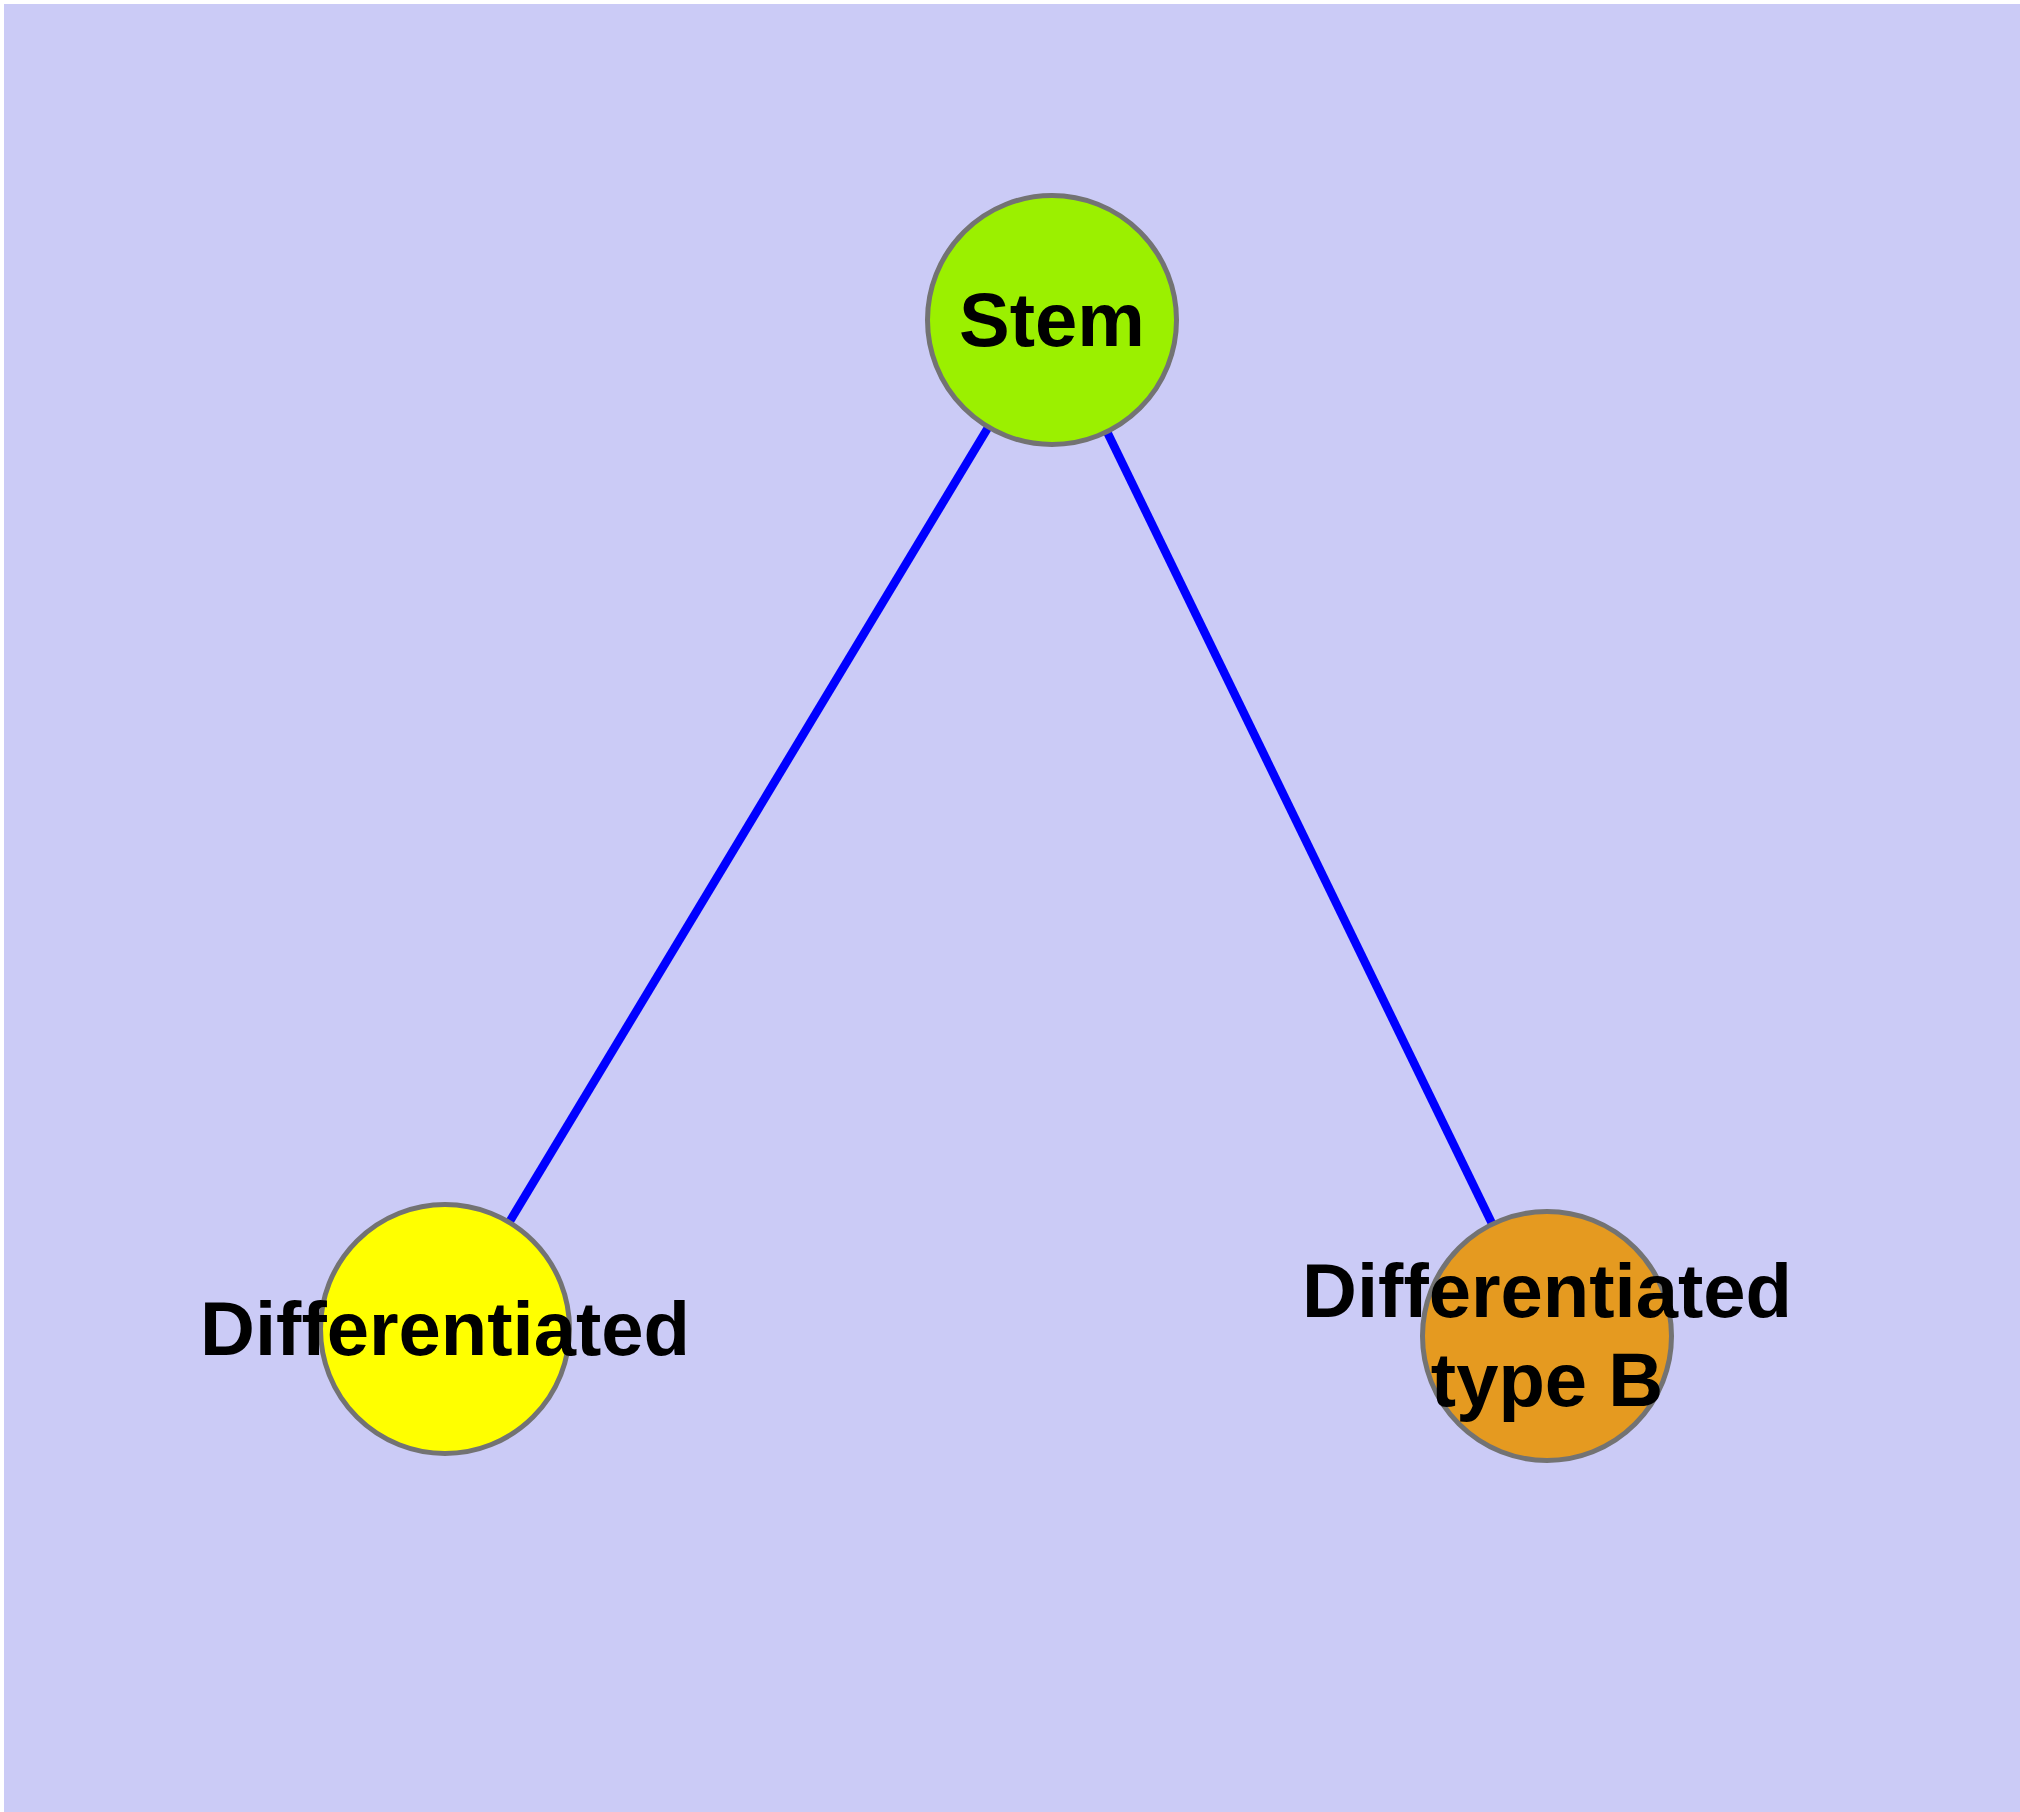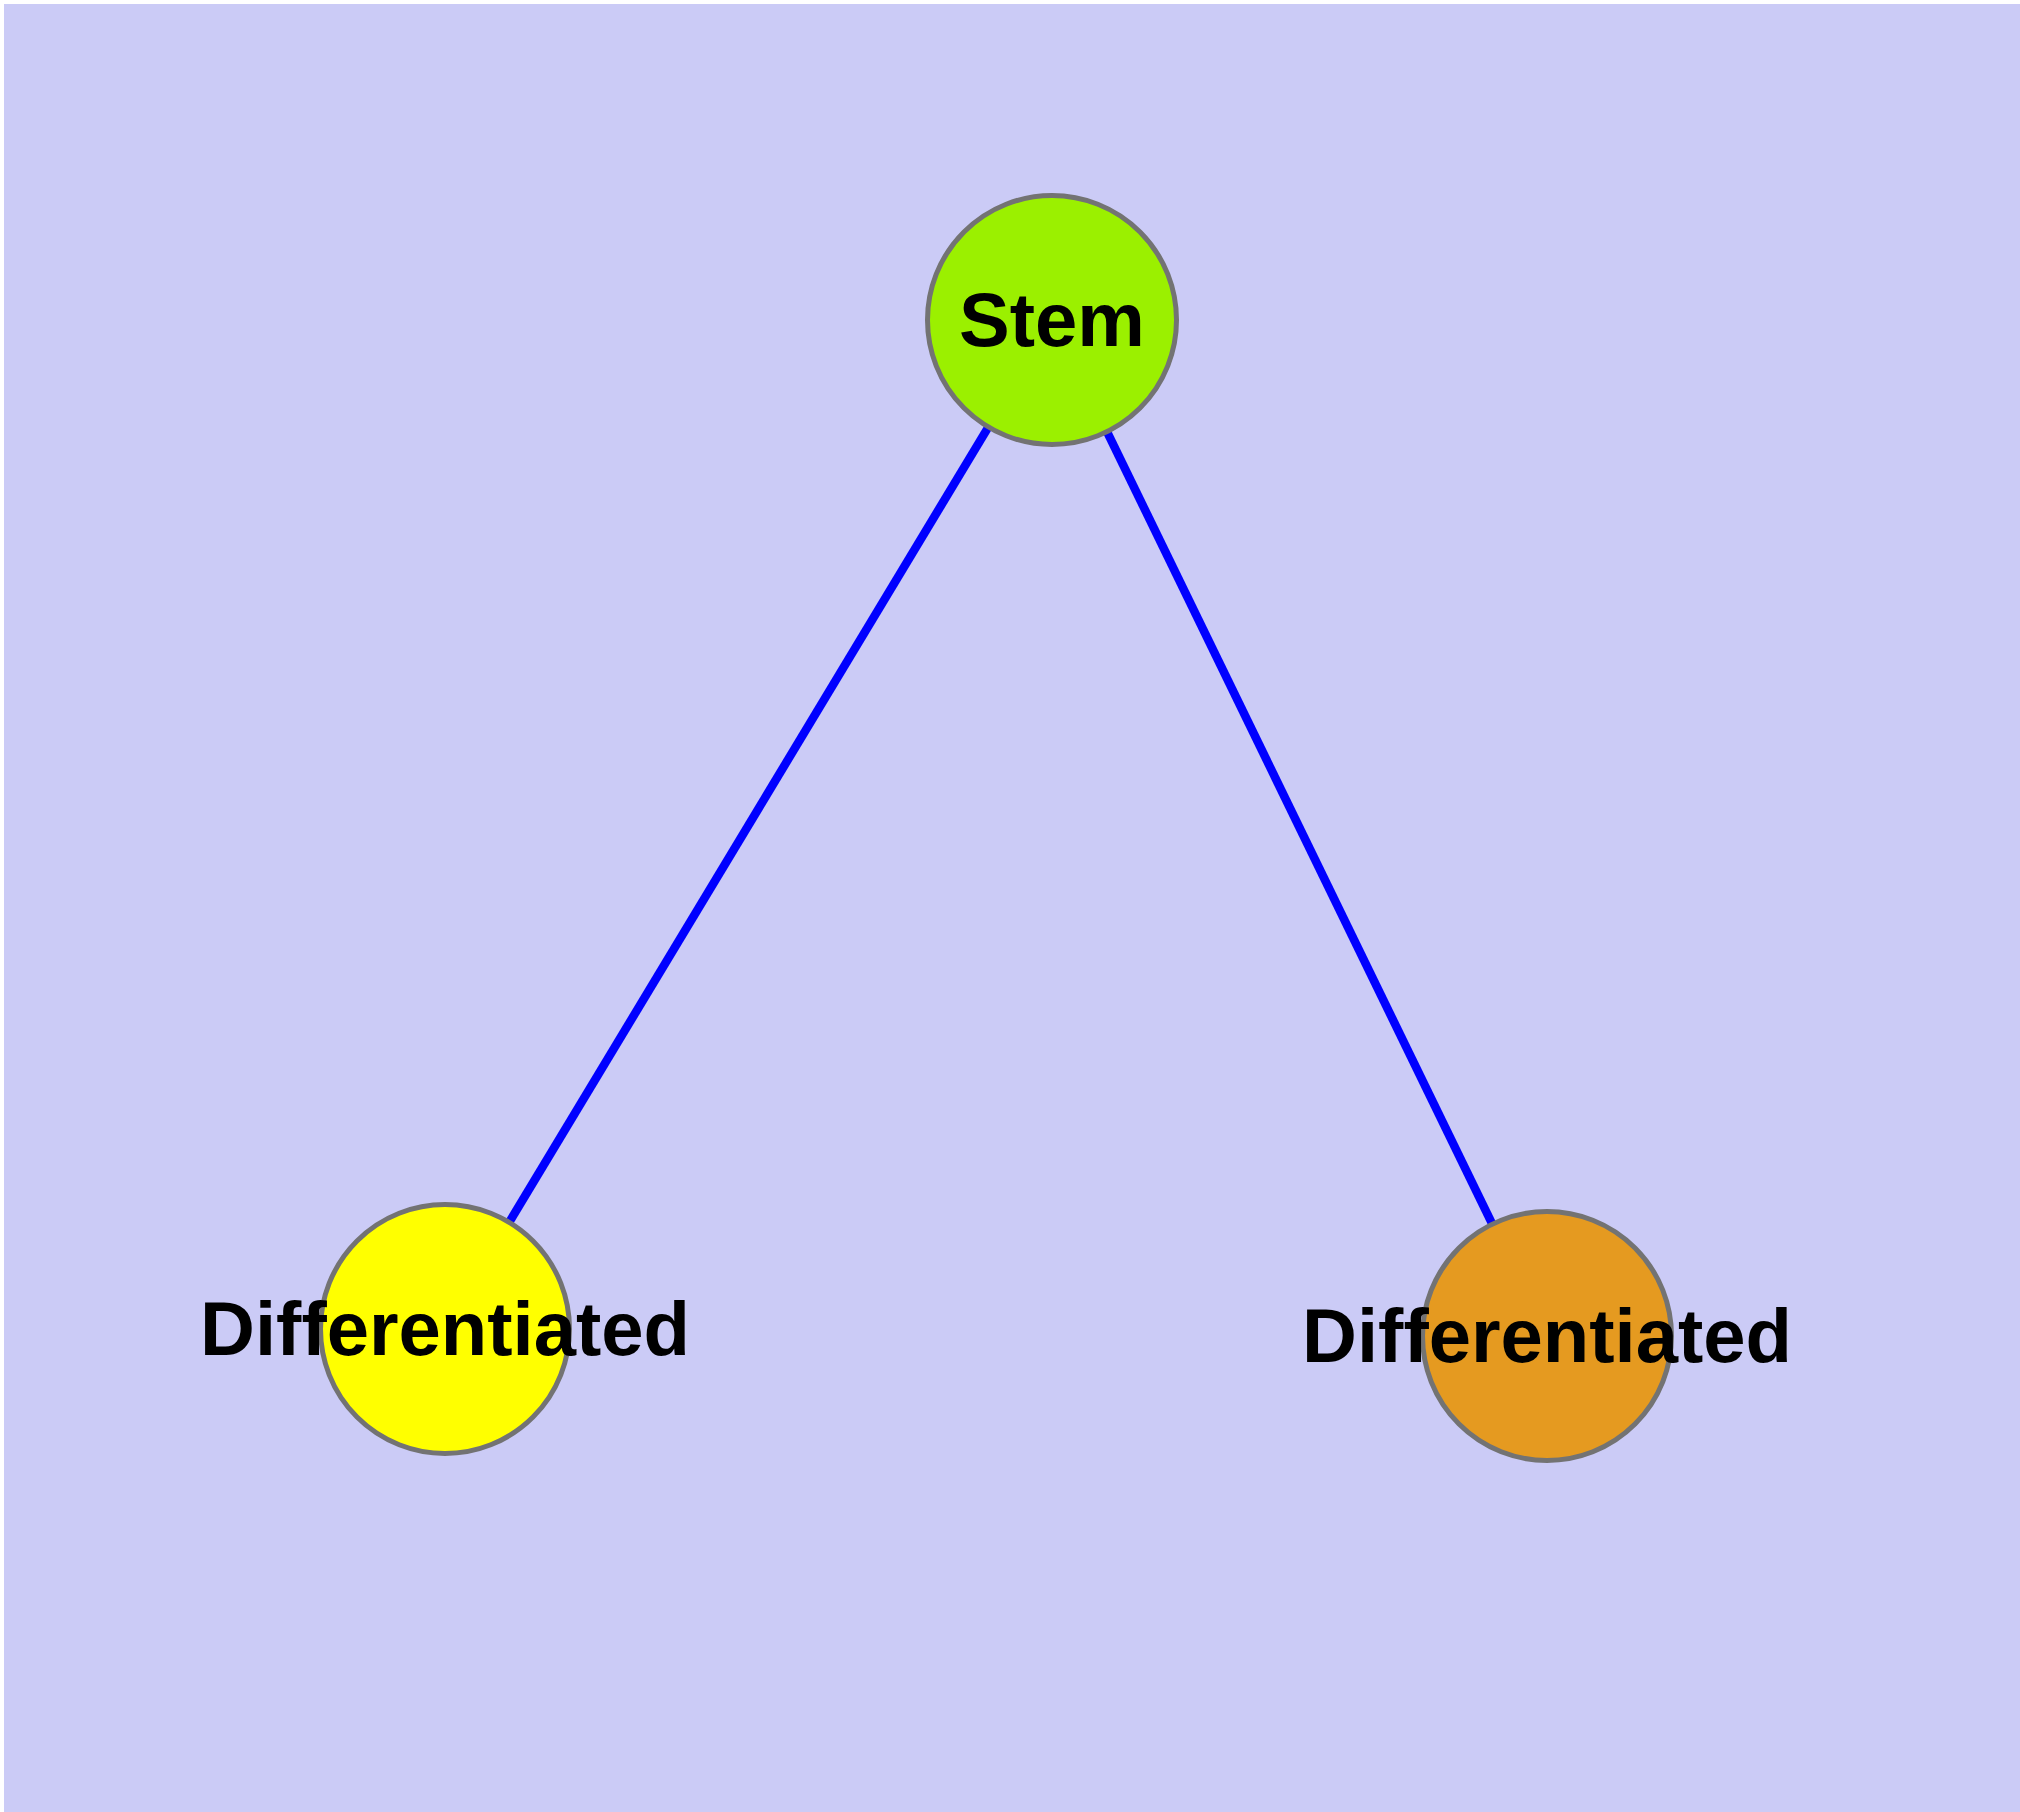--- a/index.html
+++ b/index.html
@@ -71,17 +71,18 @@
     <div class="circle" style="height: 254px; width: 254px; background: rgb(255, 255, 0); border-color: rgb(115, 115, 115);"></div>
     <div class="label">
       <div>Differentiated</div>
     </div>
   </div>
 
   <div class="node" style="left: 1543px; top: 1332px;">
     <div class="circle" style="height: 254px; width: 254px; background: rgb(229, 154, 32); border-color: rgb(115, 115, 115);"></div>
     <div class="label">
       <div>Differentiated</div>
+      <div>type B</div>
     </div>
   </div>
 
 </div>
 
 
 </body></html>

